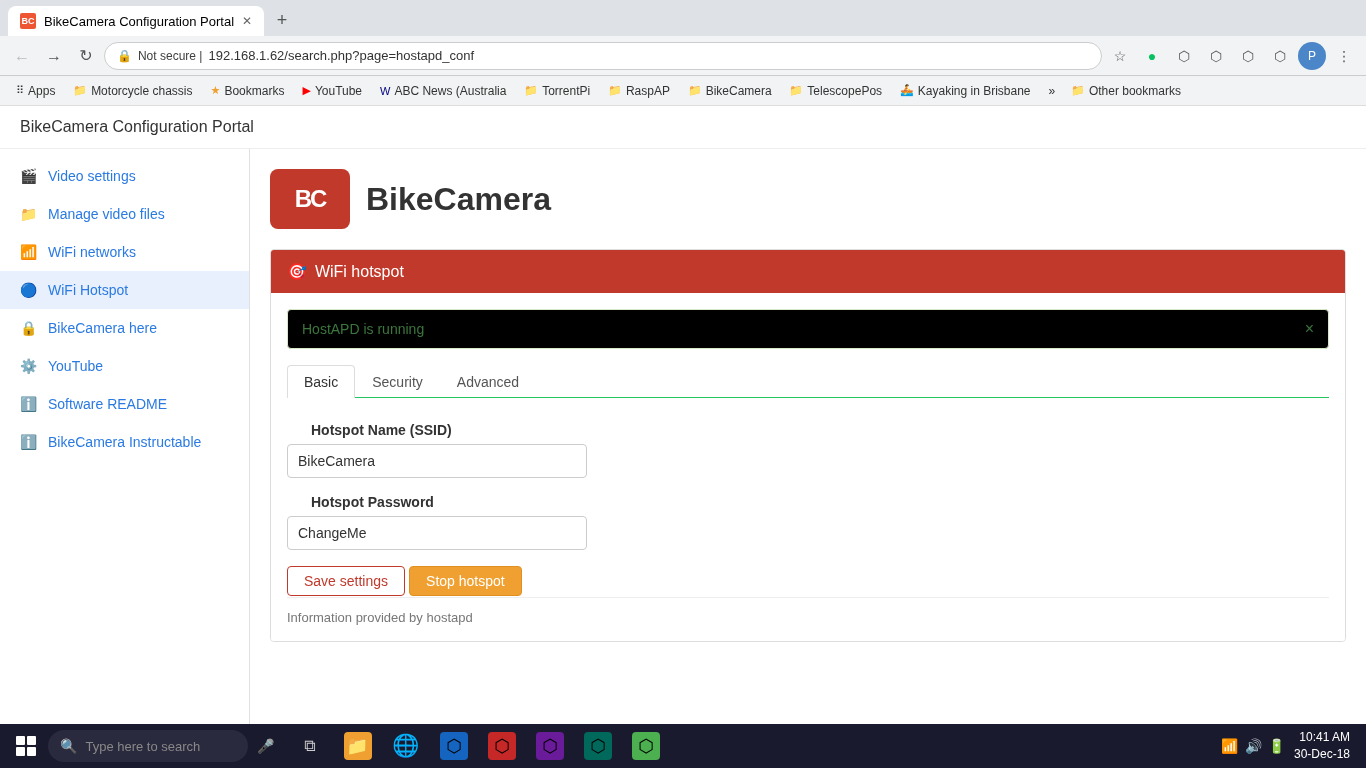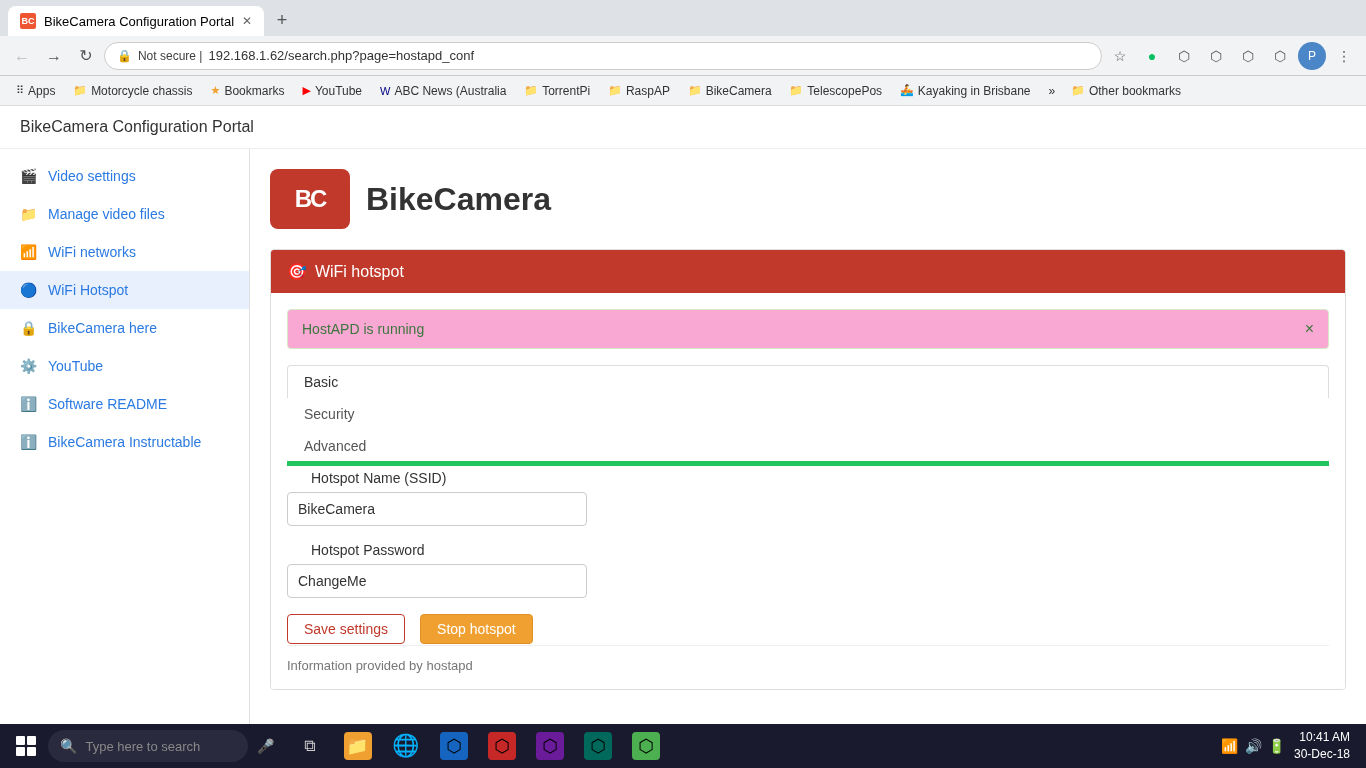--- a/index.html
+++ b/index.html
@@ -49,33 +49,33 @@
     .main-content { flex: 1; overflow-y: auto; background: #fff; padding: 20px; }
 
     .logo-area { display: flex; align-items: center; gap: 16px; margin-bottom: 20px; }
     .logo-box { width: 80px; height: 60px; background: #c0392b; border-radius: 8px; display: flex; align-items: center; justify-content: center; color: white; font-size: 24px; font-weight: bold; letter-spacing: -2px; }
     .logo-text { font-size: 32px; font-weight: bold; color: #333; }
 
     .card { border: 1px solid #ddd; border-radius: 4px; overflow: hidden; }
     .card-header { background: #c0392b; color: white; padding: 12px 16px; display: flex; align-items: center; gap: 8px; font-size: 16px; }
     .card-body { padding: 16px; background: #fff; }
 
-    .alert-success { background: #f9a8d4; border: 1px solid #d6e9c6; color: #3c763d; padding: 10px 14px; border-radius: 4px; margin-bottom: 16px; display: flex; justify-content: space-between; align-items: center; }
+    .alert-success { background: #000000; border: 1px solid #d6e9c6; color: #3c763d; padding: 10px 14px; border-radius: 4px; margin-bottom: 16px; display: flex; justify-content: space-between; align-items: center; }
     .alert-close { cursor: pointer; font-size: 16px; color: #3c763d; }
 
-    .tabs { display: flex; border-bottom: 5px solid #22c55e; margin-bottom: 4px; flex-direction: column; }
+    .tabs { display: flex; border-bottom: 1px solid #22c55e; margin-bottom: 24px; }
     .tab-item { padding: 8px 16px; cursor: pointer; color: #555; border: 1px solid transparent; border-bottom: none; margin-bottom: -1px; border-radius: 4px 4px 0 0; }
     .tab-item.active { background: #fff; border-color: #ddd; border-bottom-color: #fff; color: #333; }
 
     .section-title { font-size: 18px; color: #333; margin-bottom: 16px; }
     .form-group { margin-bottom: 16px; }
-    .form-label { display: block; font-weight: normal; margin-bottom: 6px; color: #333; font-size: 14px; padding-left: 24px; }
+    .form-label { display: block; font-weight: bold; margin-bottom: 6px; color: #333; font-size: 14px; padding-left: 24px; }
     .form-input { width: 300px; height: 34px; border: 1px solid #ccc; border-radius: 4px; padding: 6px 10px; font-size: 14px; color: #333; }
 
-    .btn-group { display: flex; gap: 15px; margin-top: 8px; }
+    .btn-group { display: flex; gap: 4px; margin-top: 8px; }
     .btn { padding: 6px 16px; border-radius: 4px; cursor: pointer; font-size: 14px; border: 1px solid transparent; }
     .btn-danger-outline { background: #fff; border-color: #c0392b; color: #c0392b; }
     .btn-warning { background: #f0a030; border-color: #e09020; color: white; }
 
     .footer-text { color: #777; font-size: 13px; margin-top: 1px; border-top: 1px solid #eee; padding-top: 12px; }
 
     
     .taskbar { background: #1a1a2e; height: 44px; display: flex; align-items: center; padding: 0 8px; gap: 4px; position: relative; }
     .start-btn { width: 36px; height: 36px; display: flex; align-items: center; justify-content: center; cursor: pointer; }
     .start-icon { width: 20px; height: 20px; display: grid; grid-template-columns: 1fr 1fr; gap: 2px; }

